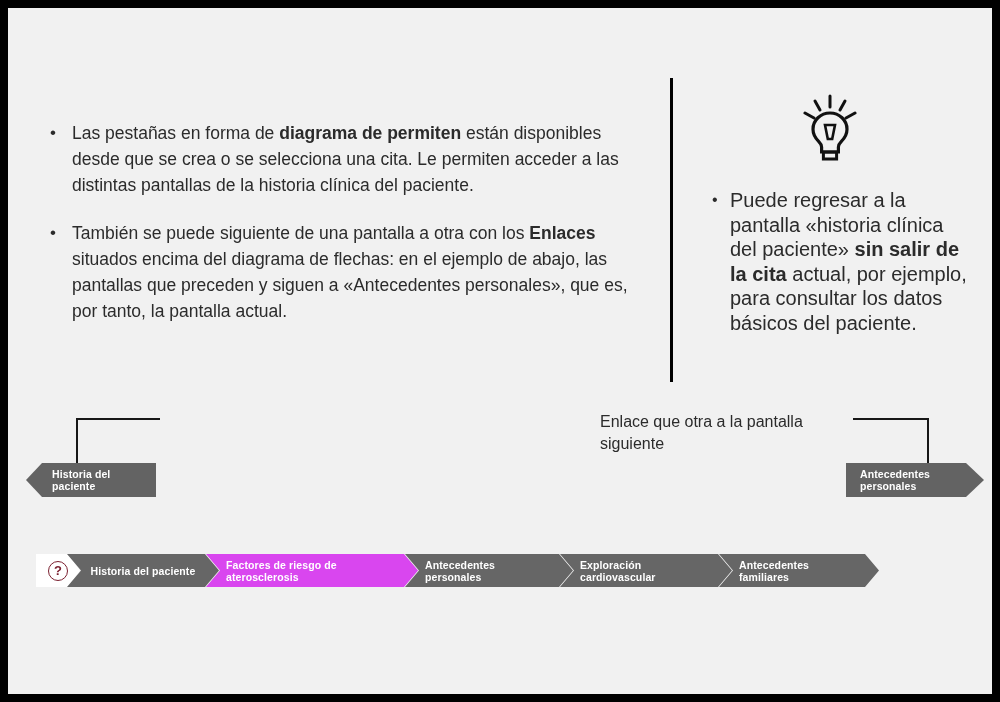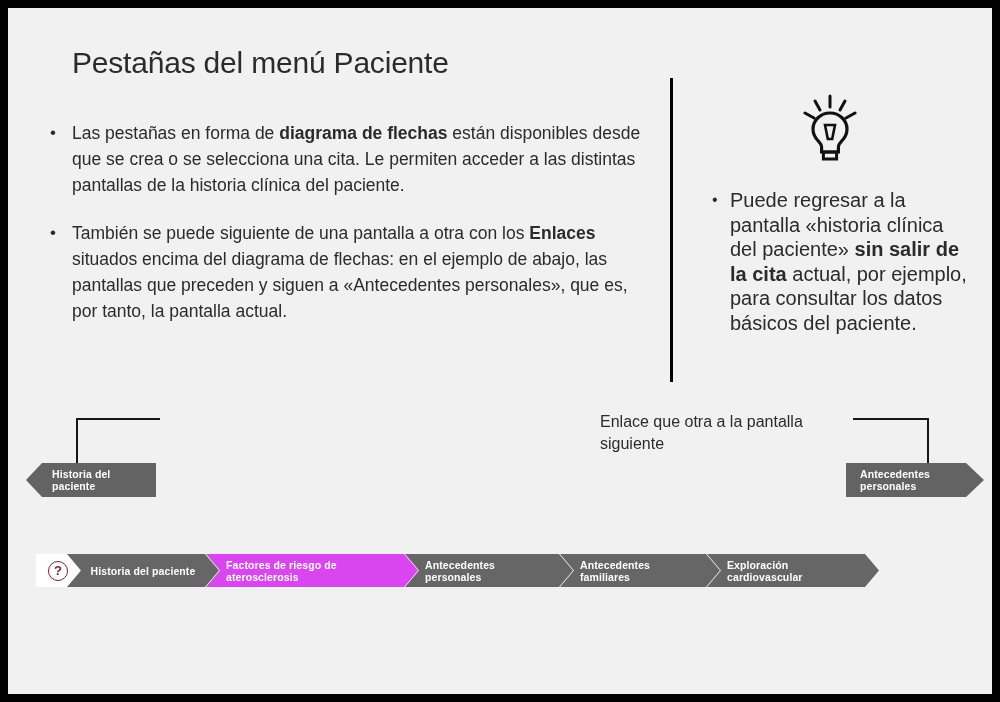--- a/index.html
+++ b/index.html
@@ -199,28 +199,27 @@
     -webkit-clip-path: polygon(0 0, calc(100% - 14px) 0, 100% 50%, calc(100% - 14px) 100%, 0 100%, 14px 50%);
     clip-path: polygon(0 0, calc(100% - 14px) 0, 100% 50%, calc(100% - 14px) 100%, 0 100%, 14px 50%);
   }
   .crumb.active { background: #7b1521; }
 </style>
 </head>
 <body>
 
 <div id="slide">
 
-  <div id="title">Pestañas del menú Paciente</div>
 
   <div id="divider"></div>
 
   <div id="body-left">
       <div class="bullet-row">
         <div class="bullet-dot">•</div>
-        <div class="bullet-text"><span>Las pestañas en forma de </span><b>diagrama de flechas</b><span> están disponibles desde que se crea o se selecciona una cita. Le permiten acceder a las distintas pantallas de la historia clínica del paciente.</span></div>
+        <div class="bullet-text"><span>Las pestañas en forma de </span><b>diagrama de permiten</b><span> están disponibles desde que se crea o se selecciona una cita. Le permiten acceder a las distintas pantallas de la historia clínica del paciente.</span></div>
       </div>
       <div class="bullet-row">
         <div class="bullet-dot">•</div>
         <div class="bullet-text"><span>También se puede siguiente de una pantalla a otra con los </span><b>Enlaces</b><span> situados encima del diagrama de flechas: en el ejemplo de abajo, las pantallas que preceden y siguen a «Antecedentes personales», que es, por tanto, la pantalla actual.</span></div>
       </div>
     </div>
 
   <div id="bulb">
     <svg viewBox="0 0 54 68" width="54" height="68" aria-hidden="true">
       <g stroke="#111111" stroke-width="3" stroke-linecap="round" fill="none">
@@ -255,17 +254,17 @@
   <div id="link-prev" class="link-chip">Historia del paciente</div>
   <div id="link-next" class="link-chip">Antecedentes personales</div>
 
   <div id="breadcrumb">
     <div class="crumb-help">
       <div class="help-circle">?</div>
     </div>
   <div class="crumb" style="width: 152px; background: rgb(102, 102, 102); z-index: 20;">Historia del paciente</div>
       <div class="crumb active" style="width: 212px; background: #d946ef; z-index: 19;">Factores de riesgo de aterosclerosis</div>
       <div class="crumb" style="width: 168px; background: rgb(102, 102, 102); z-index: 18;">Antecedentes personales</div>
+      <div class="crumb" style="width: 172px; background: rgb(102, 102, 102); z-index: 16;">Exploración cardiovascular</div>
       <div class="crumb" style="width: 160px; background: rgb(102, 102, 102); z-index: 17;">Antecedentes familiares</div>
-      <div class="crumb" style="width: 172px; background: rgb(102, 102, 102); z-index: 16;">Exploración cardiovascular</div>
     </div>
 
 </div>
 
 </body></html>

